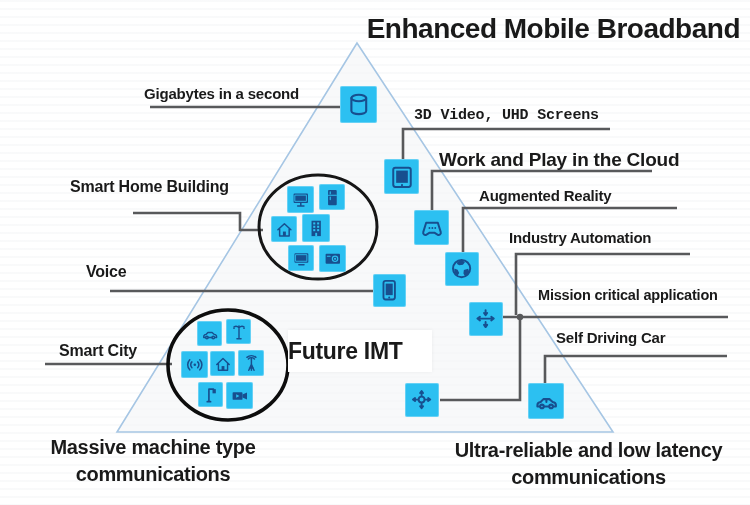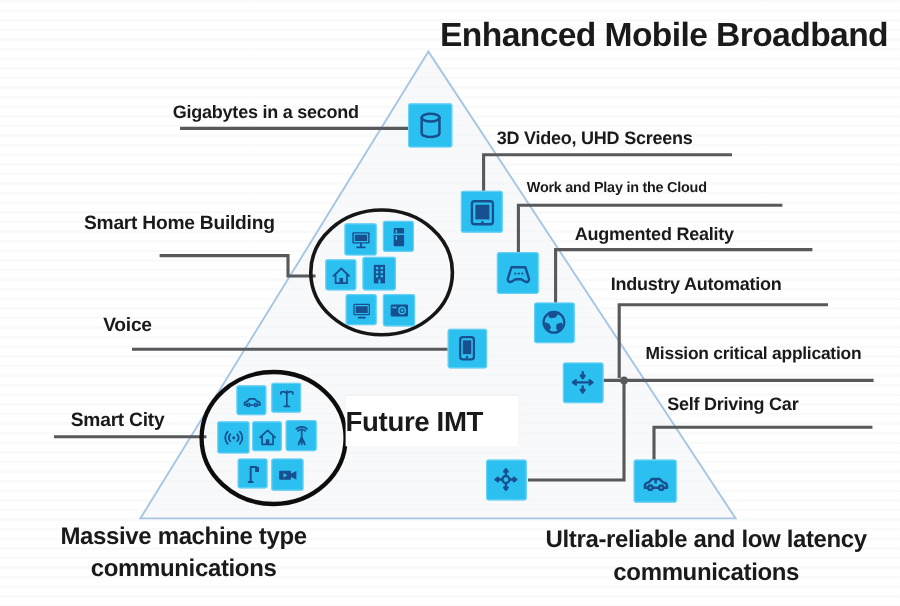--- a/index.html
+++ b/index.html
@@ -55,22 +55,22 @@
     <ellipse cx="228" cy="365" rx="60" ry="55" fill="none" stroke="#0d0d0d" stroke-width="3.6"></ellipse>
   </svg>
 
   <div class="lbl title" style="left:0;top:13px;width:740px;">Enhanced Mobile Broadband</div>
 
   <div class="lbl" style="left:70px;top:178px;font-size:16px;">Smart Home Building</div>
   <div class="lbl" style="left:144px;top:85px;font-size:15px;">Gigabytes in a second</div>
   <div class="lbl" style="left:86px;top:263px;font-size:16px;">Voice</div>
   <div class="lbl" style="left:59px;top:342px;font-size:16px;">Smart City</div>
 
-  <div class="lbl" style="left:414px;top:107px;font-size:15px;">3D Video, UHD Screens</div>
-  <div class="lbl" style="left:439px;top:149px;font-size:12px;">Work and Play in the Cloud</div>
+  <div class="lbl" style="left:414px;top:107px;font-size:15px;font-family:Liberation Mono, monospace;">3D Video, UHD Screens</div>
+  <div class="lbl" style="left:439px;top:149px;font-size:19px;">Work and Play in the Cloud</div>
   <div class="lbl" style="left:479px;top:187px;font-size:15px;">Augmented Reality</div>
   <div class="lbl" style="left:509px;top:229px;font-size:15px;">Industry Automation</div>
   <div class="lbl" style="left:538px;top:287px;font-size:14.5px;">Mission critical application</div>
   <div class="lbl" style="left:556px;top:329px;font-size:15px;">Self Driving Car</div>
 
   <div class="center-box">
     <span>Future IMT</span>
   </div>
 
   <div class="bottom-lbl" style="left:8px;top:434px;width:290px;">

